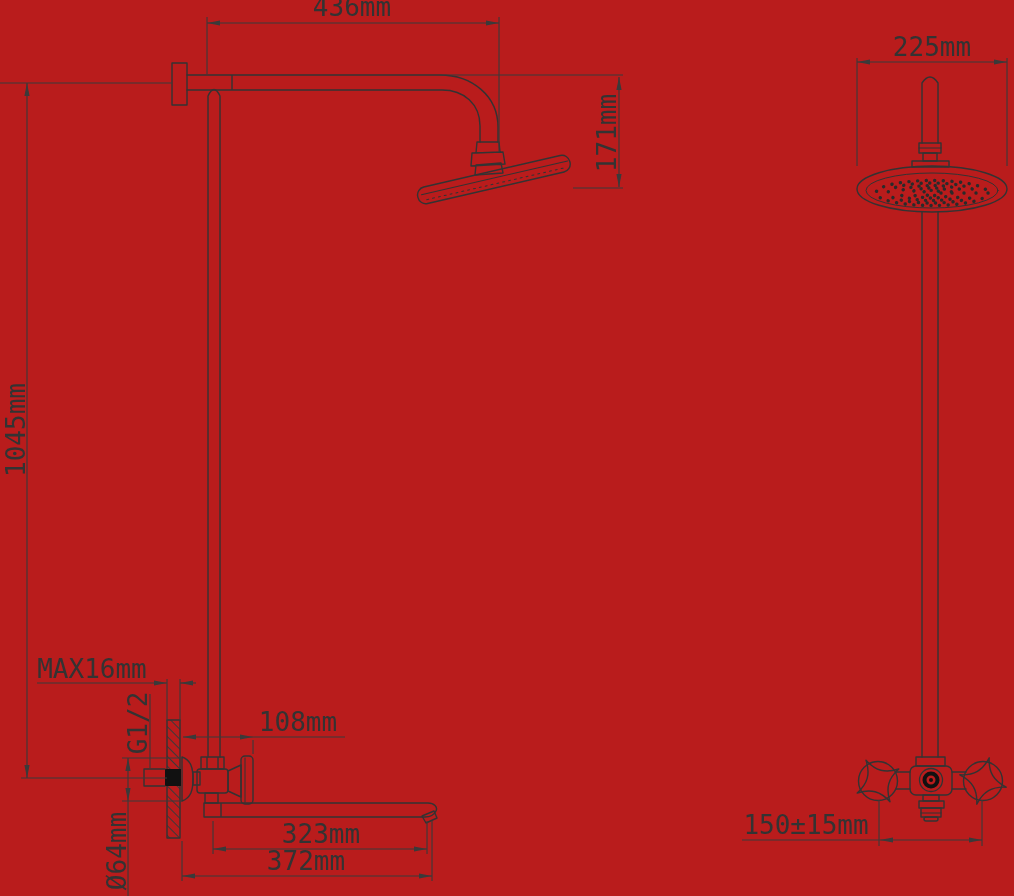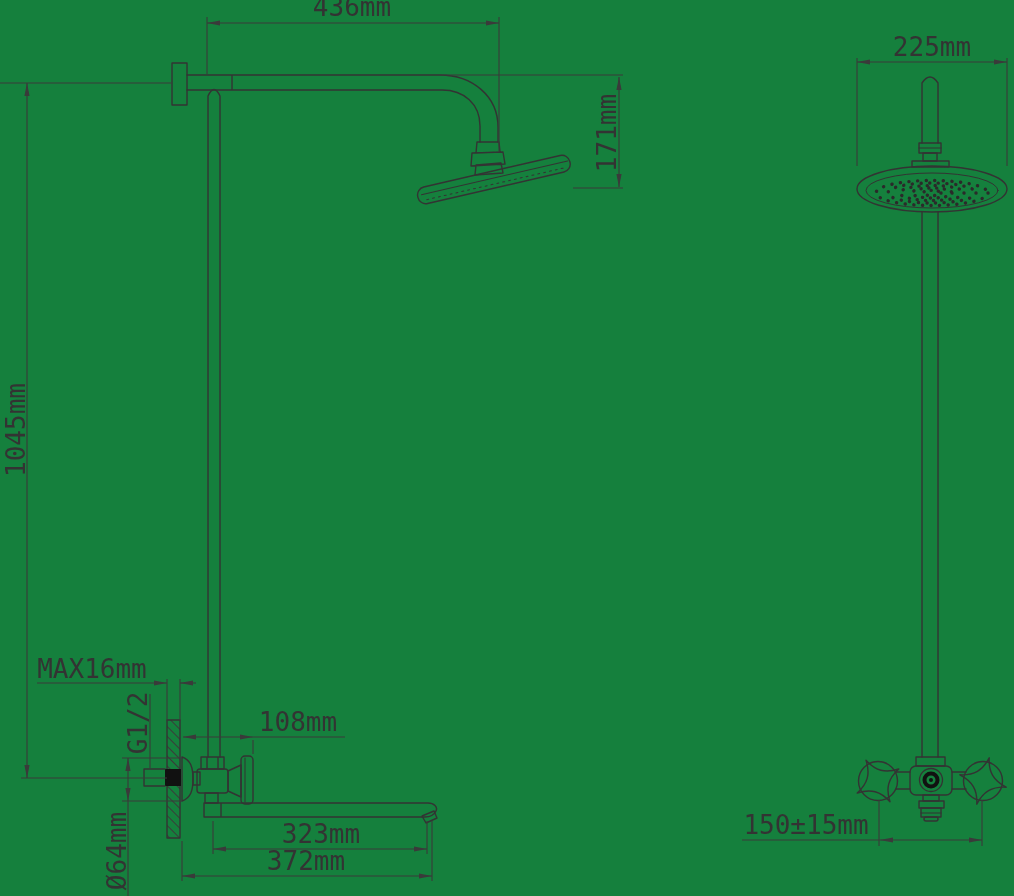--- a/index.html
+++ b/index.html
@@ -1,16 +1,16 @@
 <!DOCTYPE html>
 <html><head>
 <meta charset="utf-8">
 <style>
   html,body{margin:0;padding:0;background:#ffffff;}
-  .page{width:1014px;height:896px;background:#15803d;position:relative;overflow:hidden;
+  .page{width:1014px;height:896px;background:#b91c1c;position:relative;overflow:hidden;
         font-family:"DejaVu Sans Mono", monospace;}
   svg{display:block;}
   svg text{font-family:"DejaVu Sans Mono", monospace;font-size:26px;fill:#333333;stroke:none;}
   .fixture{stroke:#333333;fill:none;stroke-width:1.4;stroke-linejoin:round;stroke-linecap:round;}
   .dims{stroke:#3a3a3a;fill:none;stroke-width:1.1;}
   .solid{fill:#111111;stroke:none;}
   .thin{stroke-width:1;}
   .dots{stroke:#2a2a2a;stroke-width:3.4;stroke-linecap:round;fill:none;}
 </style>
 </head>

